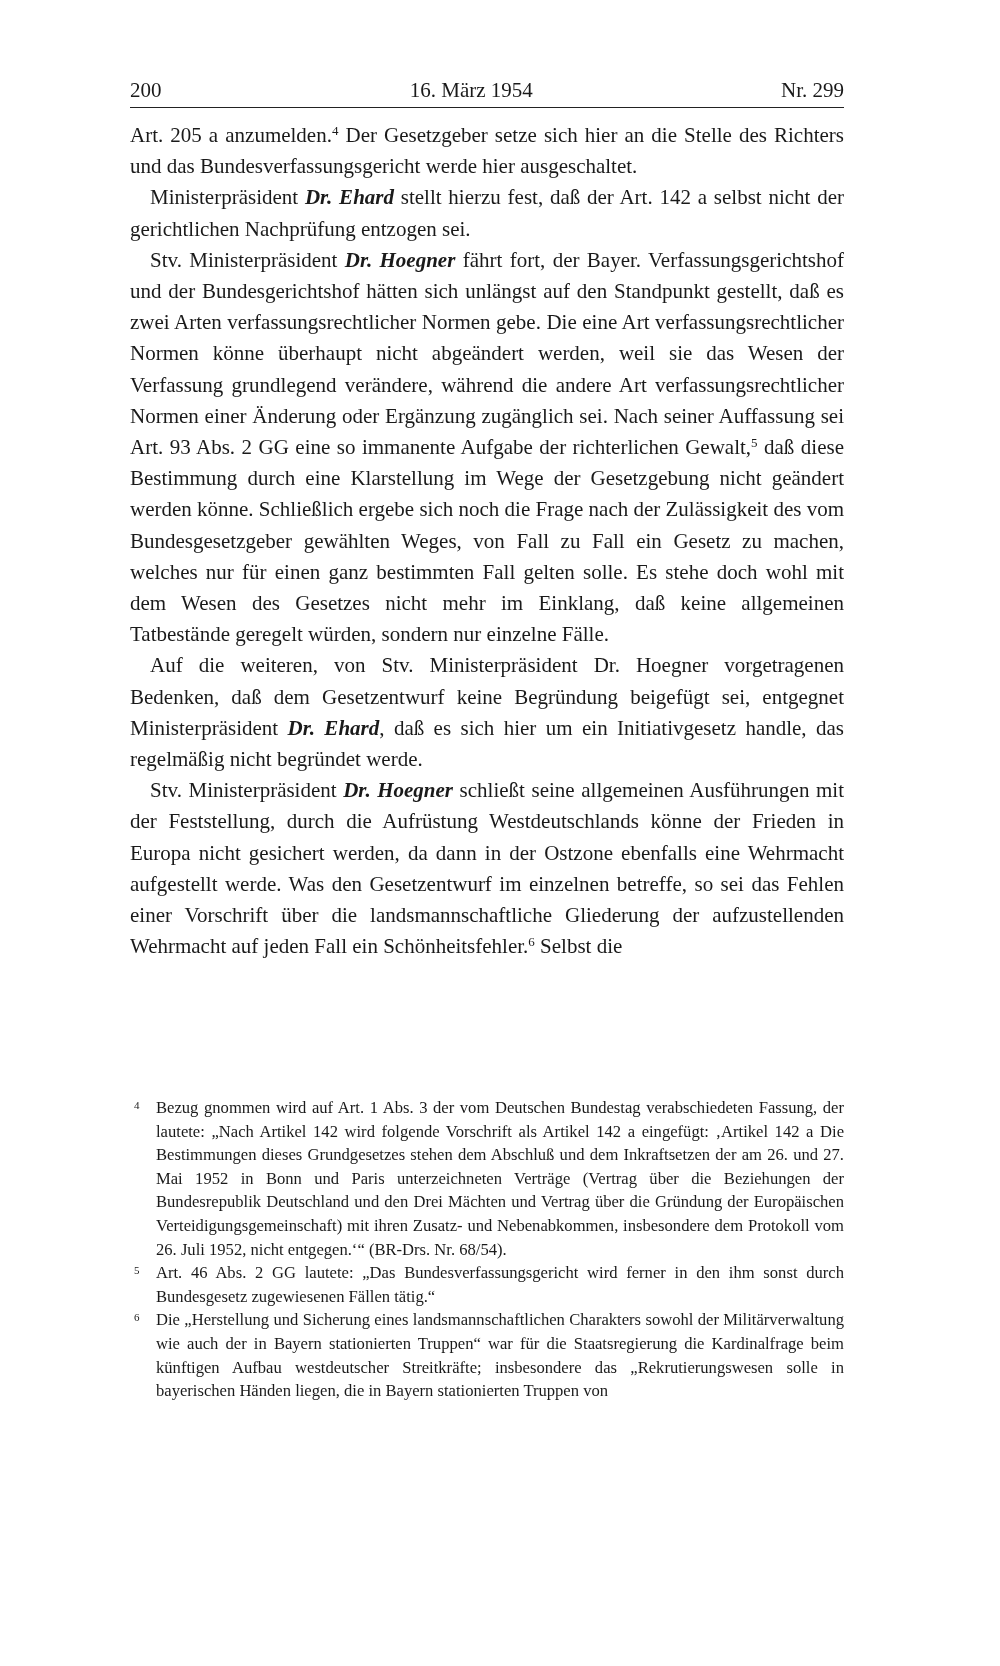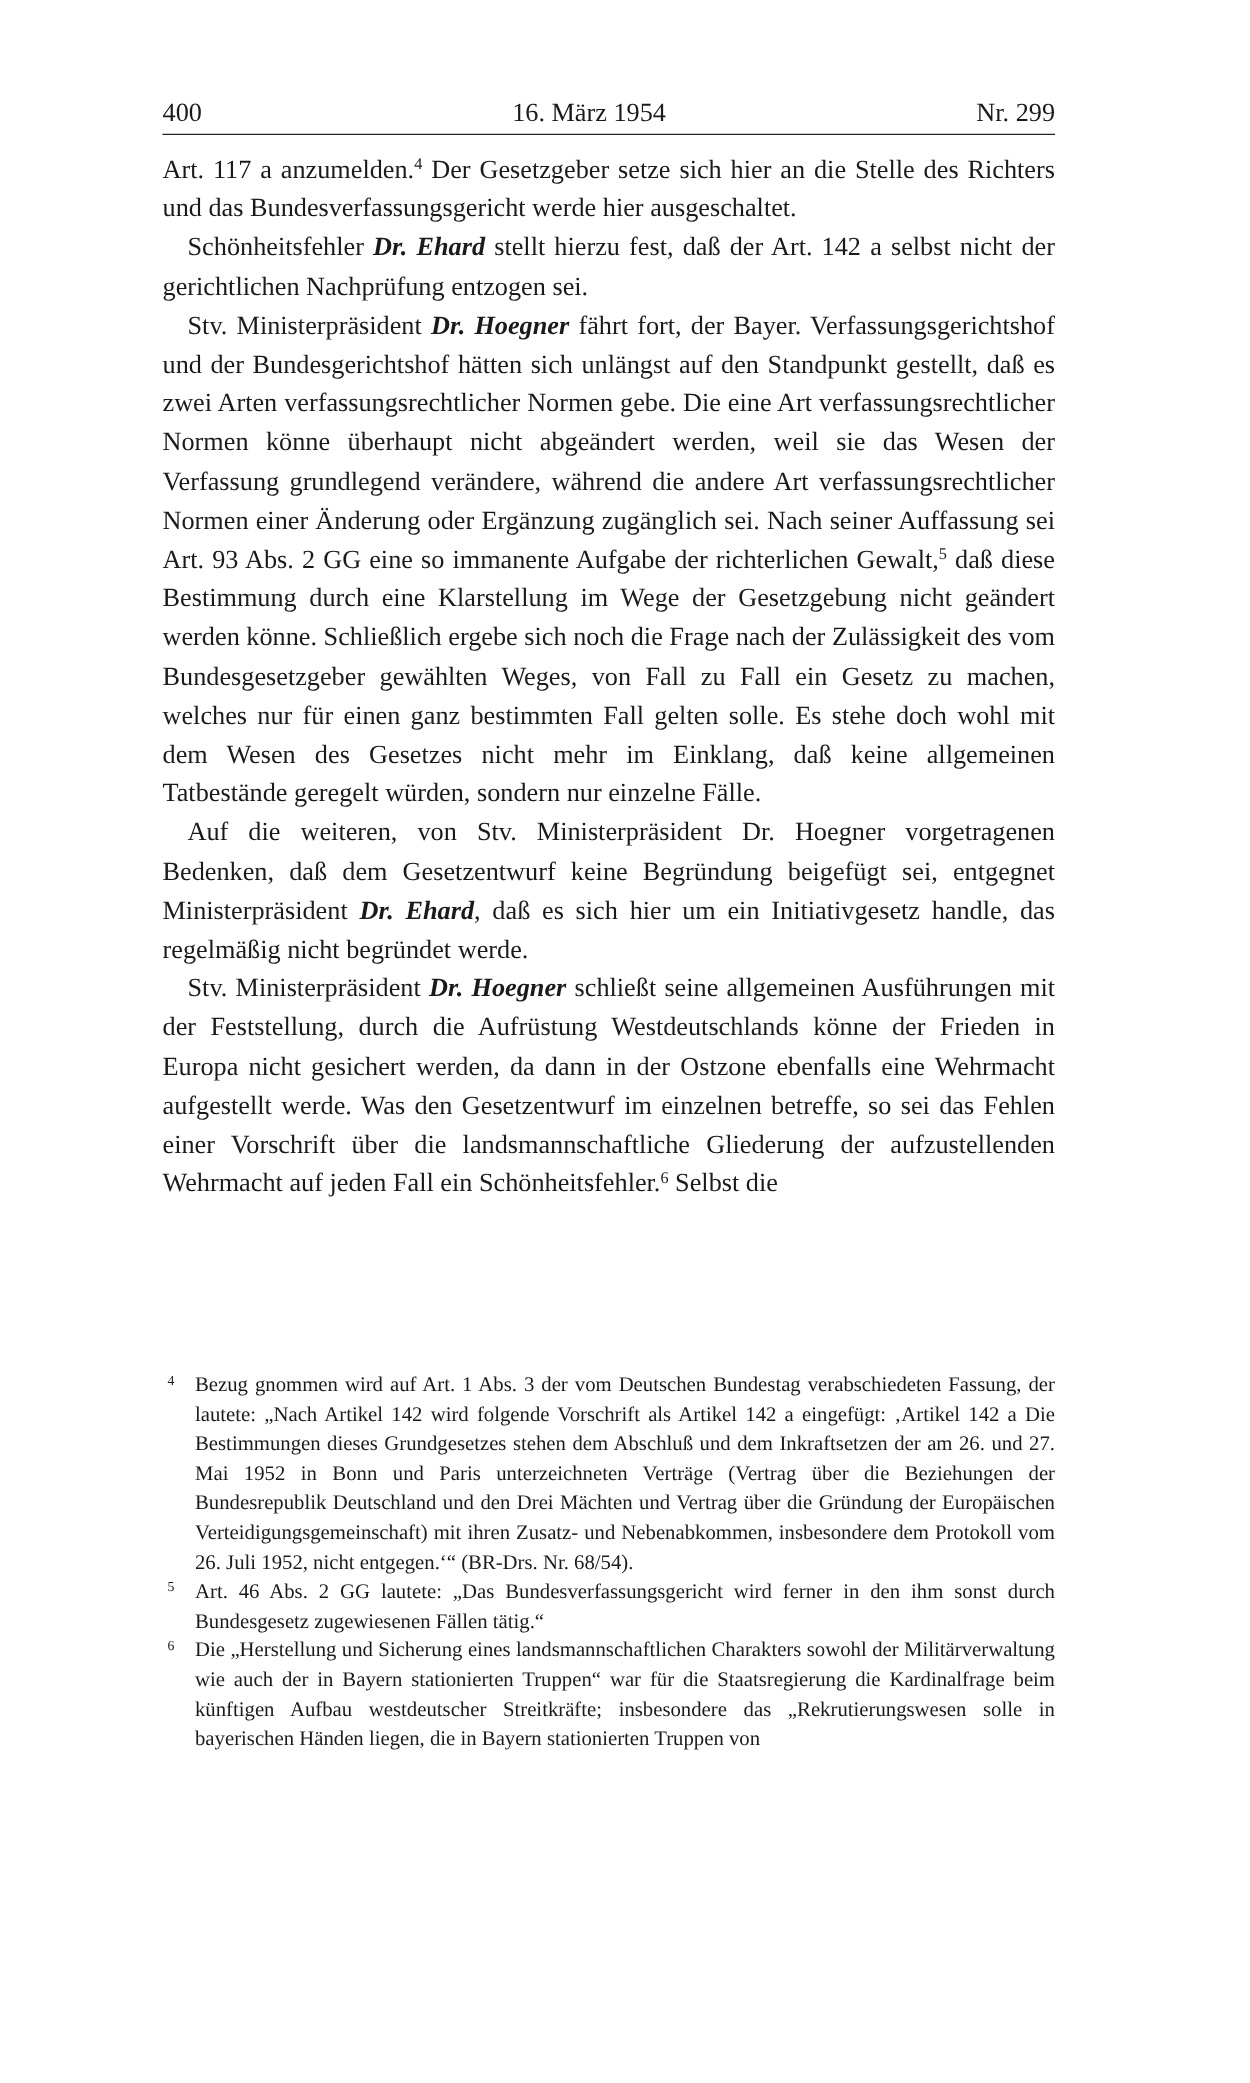--- a/index.html
+++ b/index.html
@@ -14,28 +14,28 @@
   .footnotes { position: absolute; left: 130px; top: 1096px; width: 714px; font-size: 16.6px; line-height: 23.6px; text-align: justify; }
   .fn { display: flex; margin: 0; }
   .fn-num { width: 26px; flex: 0 0 26px; font-size: 11px; line-height: 18px; padding-left: 4px; box-sizing: border-box; }
   .fn-text { flex: 1; }
 </style>
 </head>
 <body>
 
 <div class="page">
   <div class="header">
-    <span>400</span>
+    <span>200</span>
     <span>16. März 1954</span>
     <span>Nr. 299</span>
   </div>
 
   <div class="body-text">
-    <p><span>Art. 117 a anzumelden.</span><sup>4</sup><span> Der Gesetzgeber setze sich hier an die Stelle des Rich­ters und das Bundesverfassungsgericht werde hier ausgeschaltet.</span></p>
-    <p class="indent"><span>Schönheitsfehler </span><i>Dr. Ehard</i><span> stellt hierzu fest, daß der Art. 142 a selbst nicht der gerichtlichen Nachprüfung entzogen sei.</span></p>
+    <p><span>Art. 205 a anzumelden.</span><sup>4</sup><span> Der Gesetzgeber setze sich hier an die Stelle des Rich­ters und das Bundesverfassungsgericht werde hier ausgeschaltet.</span></p>
+    <p class="indent"><span>Ministerpräsident </span><i>Dr. Ehard</i><span> stellt hierzu fest, daß der Art. 142 a selbst nicht der gerichtlichen Nachprüfung entzogen sei.</span></p>
     <p class="indent"><span>Stv. Ministerpräsident </span><i>Dr. Hoegner</i><span> fährt fort, der Bayer. Verfassungsge­richtshof und der Bundesgerichtshof hätten sich unlängst auf den Standpunkt gestellt, daß es zwei Arten verfassungsrechtlicher Normen gebe. Die eine Art verfassungsrechtlicher Normen könne überhaupt nicht abgeändert werden, weil sie das Wesen der Verfassung grundlegend verändere, während die andere Art verfassungsrechtlicher Normen einer Änderung oder Ergänzung zugänglich sei. Nach seiner Auffassung sei Art. 93 Abs. 2 GG eine so immanente Aufgabe der richterlichen Gewalt,</span><sup>5</sup><span> daß diese Bestimmung durch eine Klarstellung im Wege der Gesetzgebung nicht geändert werden könne. Schließlich ergebe sich noch die Frage nach der Zulässigkeit des vom Bundesgesetzgeber gewählten Weges, von Fall zu Fall ein Gesetz zu machen, welches nur für einen ganz bestimmten Fall gelten solle. Es stehe doch wohl mit dem Wesen des Gesetzes nicht mehr im Einklang, daß keine allgemeinen Tatbestände geregelt würden, sondern nur einzelne Fälle.</span></p>
     <p class="indent"><span>Auf die weiteren, von Stv. Ministerpräsident Dr. Hoegner vorgetragenen Bedenken, daß dem Gesetzentwurf keine Begründung beigefügt sei, entgegnet Ministerpräsident </span><i>Dr. Ehard</i><span>, daß es sich hier um ein Initiativgesetz handle, das regelmäßig nicht begründet werde.</span></p>
     <p class="indent"><span>Stv. Ministerpräsident </span><i>Dr. Hoegner</i><span> schließt seine allgemeinen Ausführungen mit der Feststellung, durch die Aufrüstung Westdeutschlands könne der Frieden in Europa nicht gesichert werden, da dann in der Ostzone ebenfalls eine Wehrmacht aufgestellt werde. Was den Gesetzentwurf im einzelnen betreffe, so sei das Fehlen einer Vorschrift über die landsmannschaftliche Gliederung der aufzustellenden Wehrmacht auf jeden Fall ein Schönheitsfehler.</span><sup>6</sup><span> Selbst die</span></p>
   </div>
 </div>
 
 <div class="footnotes">
   <div class="fn">
     <span class="fn-num">4</span>
     <span class="fn-text">Bezug gnommen wird auf Art. 1 Abs. 3 der vom Deutschen Bundestag verabschiedeten Fassung, der lautete: „Nach Artikel 142 wird folgende Vorschrift als Artikel 142 a einge­fügt: ‚Artikel 142 a Die Bestimmungen dieses Grundgesetzes stehen dem Abschluß und dem Inkraftsetzen der am 26. und 27. Mai 1952 in Bonn und Paris unterzeichneten Verträge (Vertrag über die Beziehungen der Bundesrepublik Deutschland und den Drei Mächten und Vertrag über die Gründung der Europäischen Verteidigungsgemeinschaft) mit ihren Zusatz- und Nebenabkommen, insbesondere dem Protokoll vom 26. Juli 1952, nicht entgegen.‘“ (BR-Drs. Nr. 68/54).</span>

